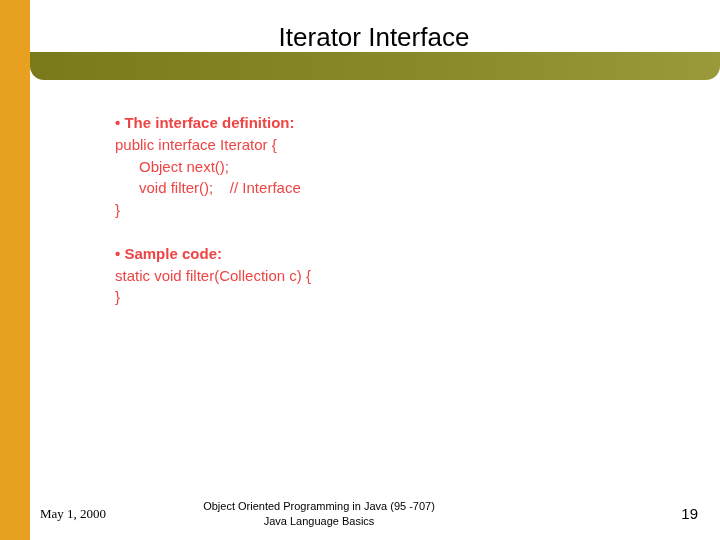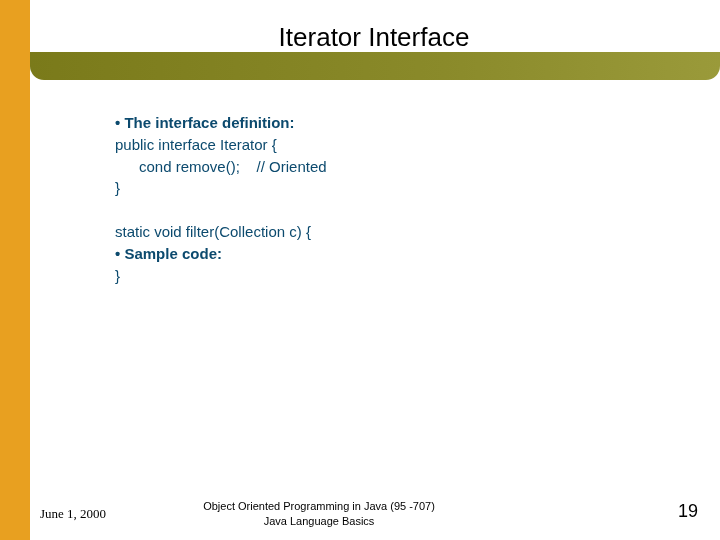--- a/index.html
+++ b/index.html
@@ -37,21 +37,21 @@
     font-size: 26px;
     color: #000;
     font-weight: 400;
   }
   .content {
     position: absolute;
     left: 115px;
     top: 112px;
     width: 560px;
     font-size: 15px;
-    color: #0c4a6e;
+    color: #ef4444;
     line-height: 1.45;
   }
   .section-head {
     font-weight: 700;
   }
   .bullet {
     font-weight: 700;
   }
   .indent1 { padding-left: 24px; }
   .indent2 { padding-left: 48px; }
@@ -78,54 +78,55 @@
     width: 578px;
     bottom: 0;
     text-align: center;
     font-size: 11px;
     line-height: 1.3;
   }
   .footer-page {
     position: absolute;
     right: 22px;
     bottom: 6px;
-    font-size: 18px;
+    font-size: 15px;
   }
 </style>
 </head>
 <body>
 
 <div class="sidebar"></div>
 <div class="header-band"></div>
 
 <div class="title">Iterator Interface</div>
 
 <div class="content">
 
   <div>
     <span class="bullet">•</span>
     <span class="section-head">The interface definition:</span>
   </div>
   <div>public interface Iterator {</div>
+  <div class="indent1">Object next();</div>
   <div class="indent1">
-    <span>cond remove();</span>&nbsp;&nbsp;&nbsp;&nbsp;<span>// Oriented</span>
+    <span>void filter();</span>&nbsp;&nbsp;&nbsp;&nbsp;<span>// Interface</span>
   </div>
   <div>}</div>
 
   <div class="gap"></div>
 
-  <div>static void filter(Collection c) {</div>
   <div>
     <span class="bullet">•</span>
     <span class="section-head">Sample code:</span>
   </div>
+  <div>static void filter(Collection c) {</div>
   <div>}</div>
 
 </div>
 
 <div class="footer">
-  <div class="footer-date">June 1, 2000</div>
+  <div class="footer-date">May 1, 2000</div>
   <div class="footer-center">
     <span>Object Oriented Programming in Java  (95 -707)</span><br>
     <span>Java Language Basics</span>
   </div>
   <div class="footer-page">19</div>
 </div>
 
 </body></html>

